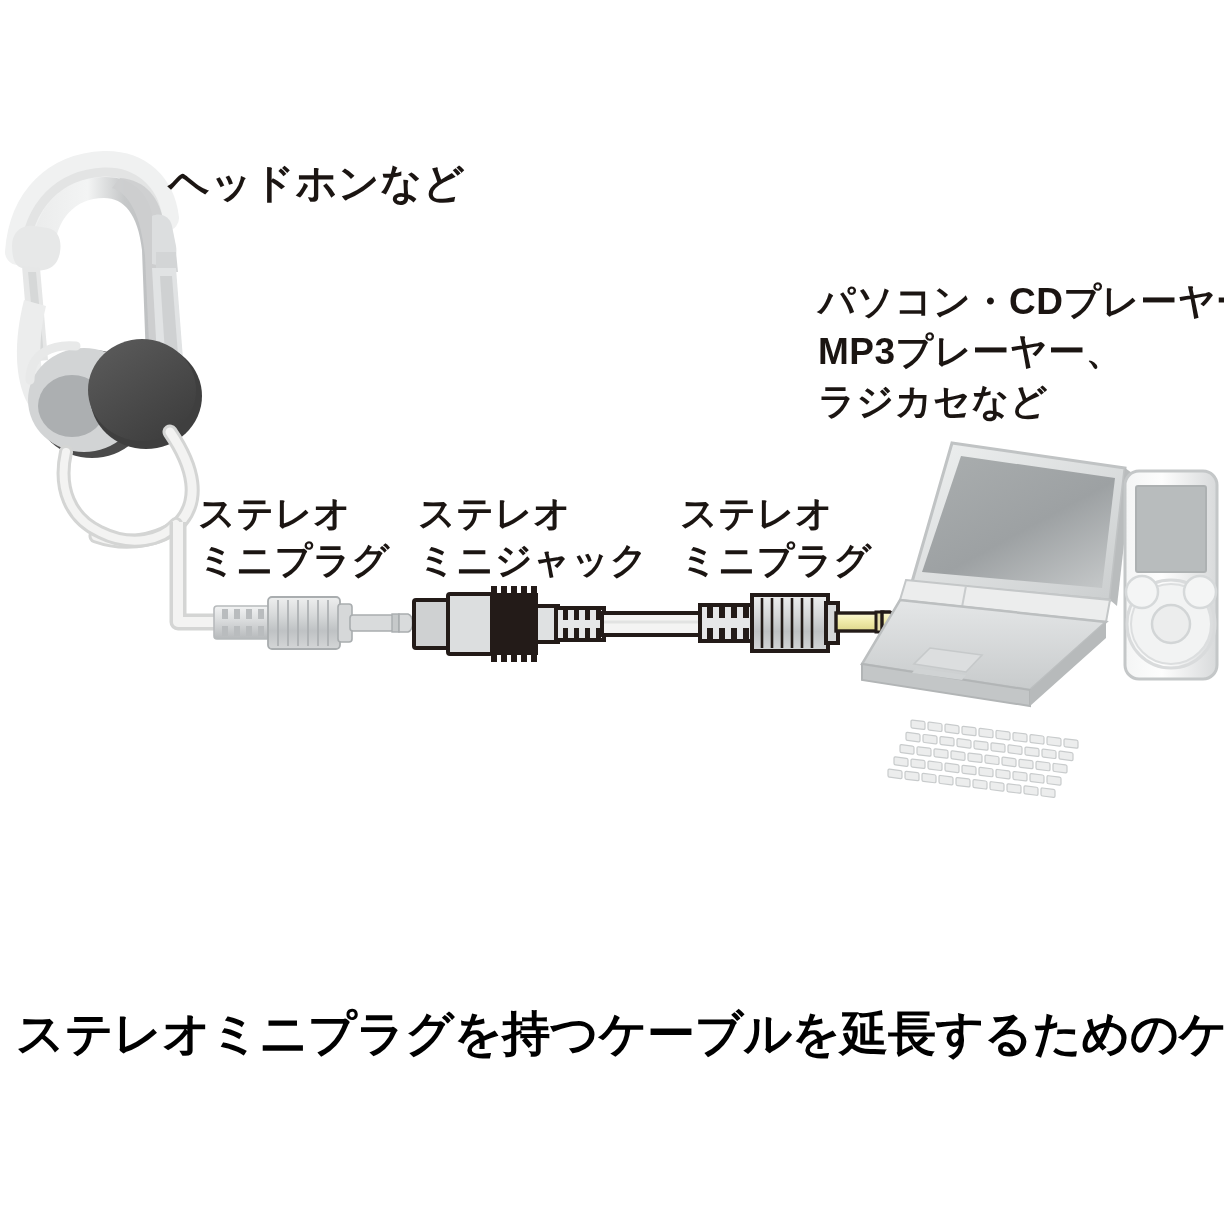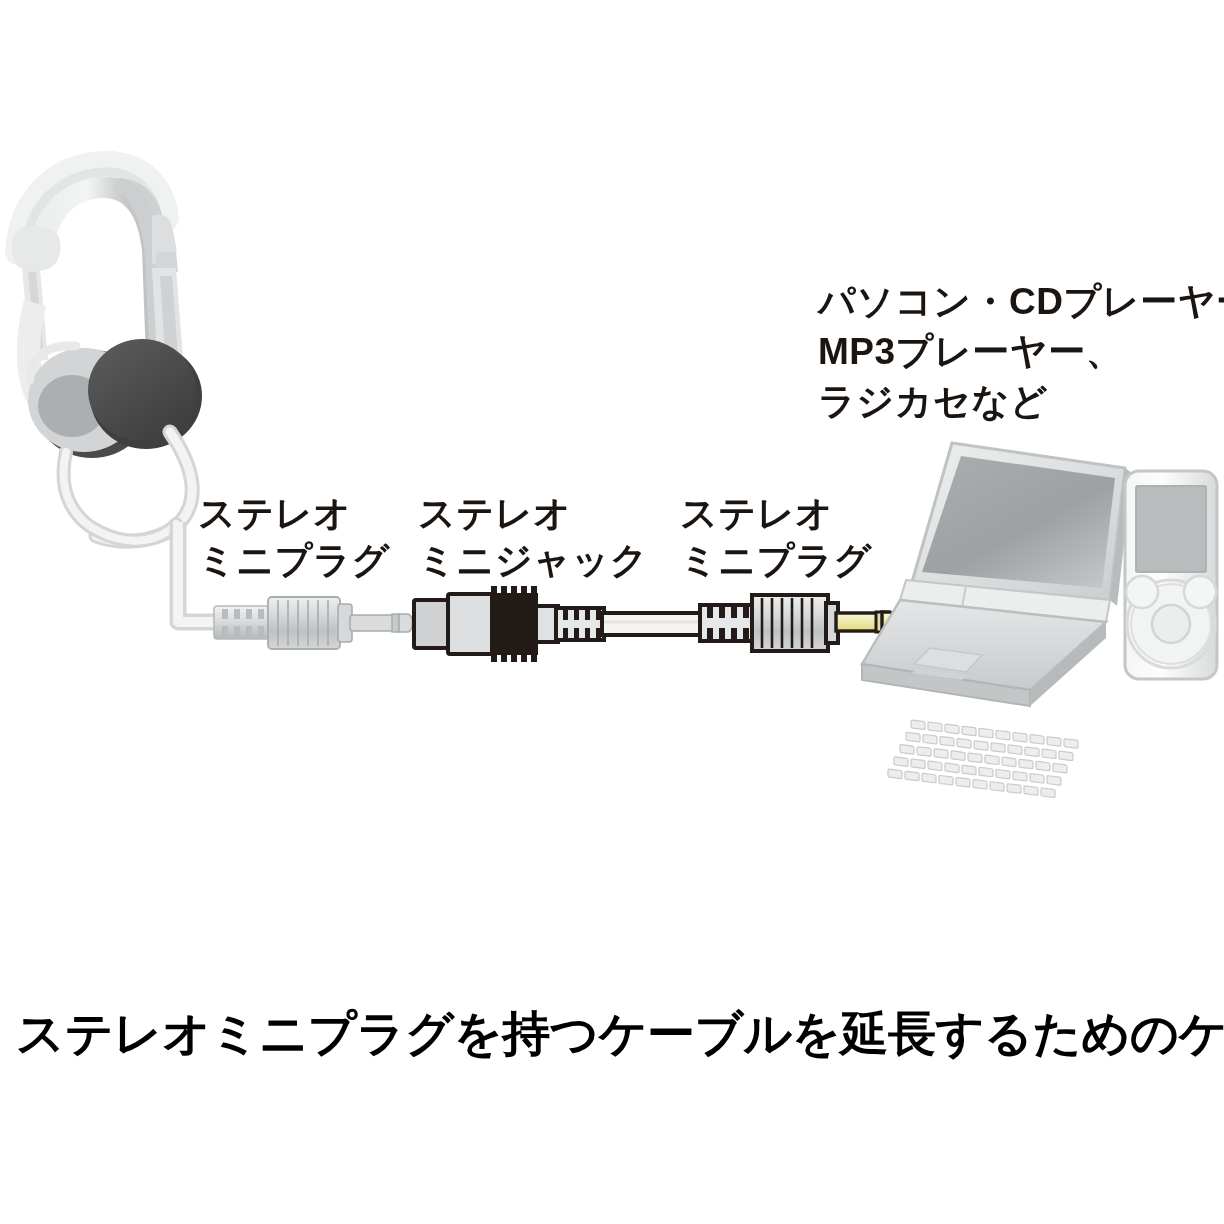--- a/index.html
+++ b/index.html
@@ -332,20 +332,21 @@
       <rect x="1136" y="486" width="70" height="86" rx="2" fill="#b8bcbd" stroke="#adb1b2" stroke-width="2"></rect>
 
       <circle cx="1171" cy="624" r="44" fill="none" stroke="#d9dbdc" stroke-width="3"></circle>
       <circle cx="1171" cy="624" r="40" fill="#f2f3f3" stroke="#dcdedf" stroke-width="2"></circle>
       <circle cx="1171" cy="624" r="19" fill="#eceded" stroke="#d2d5d6" stroke-width="2.5"></circle>
       <circle cx="1142" cy="592" r="16" fill="#f4f5f5" stroke="#d6d9da" stroke-width="2.5"></circle>
       <circle cx="1200" cy="592" r="16" fill="#f4f5f5" stroke="#d6d9da" stroke-width="2.5"></circle>
     </g>
   </svg>
 
+  <div class="label" id="lbl-headphone">ヘッドホンなど</div>
 
   <div class="label" id="lbl-source">パソコン・CDプレーヤー、
 MP3プレーヤー、
 ラジカセなど</div>
 
   <div class="label" id="lbl-plug-left">ステレオ
 ミニプラグ</div>
 
   <div class="label" id="lbl-jack">ステレオ
 ミニジャック</div>

